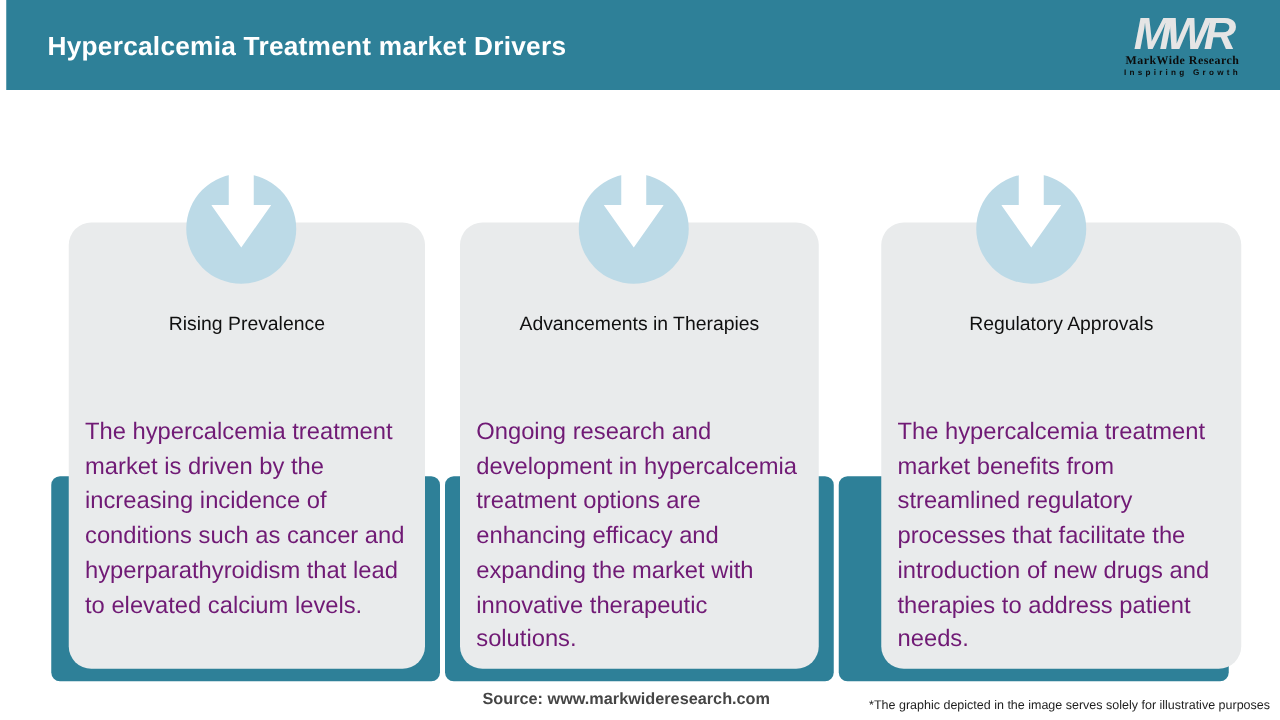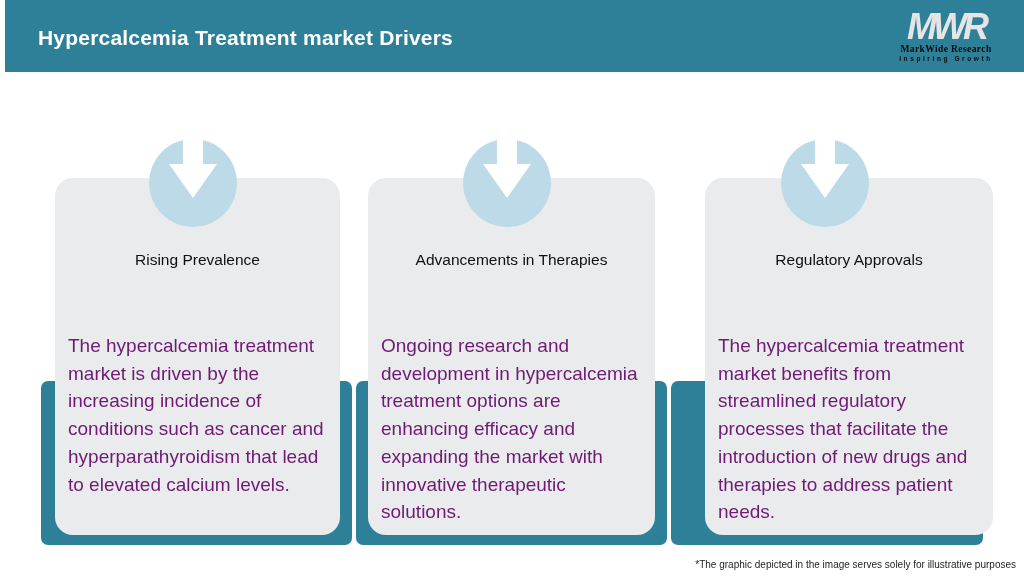--- a/index.html
+++ b/index.html
@@ -178,15 +178,16 @@
   <section class="card card-3">
     <h2 class="card-title">Regulatory Approvals</h2>
     <p class="card-body">The hypercalcemia treatment market benefits from streamlined regulatory processes that facilitate the introduction of new drugs and therapies to address patient needs.</p>
   </section>
   <div class="badge badge-3">
     <svg width="48" height="72" viewBox="0 0 48 72" aria-hidden="true">
       <path d="M14 0 H34 V36 H48 L24 70 L0 36 H14 Z" fill="#FFFFFF"></path>
     </svg>
   </div>
 
+  <div class="source-note">Source: www.markwideresearch.com</div>
   <div class="disclaimer-note">*The graphic depicted in the image serves solely for illustrative purposes</div>
 
 </div>
 
 </body></html>

